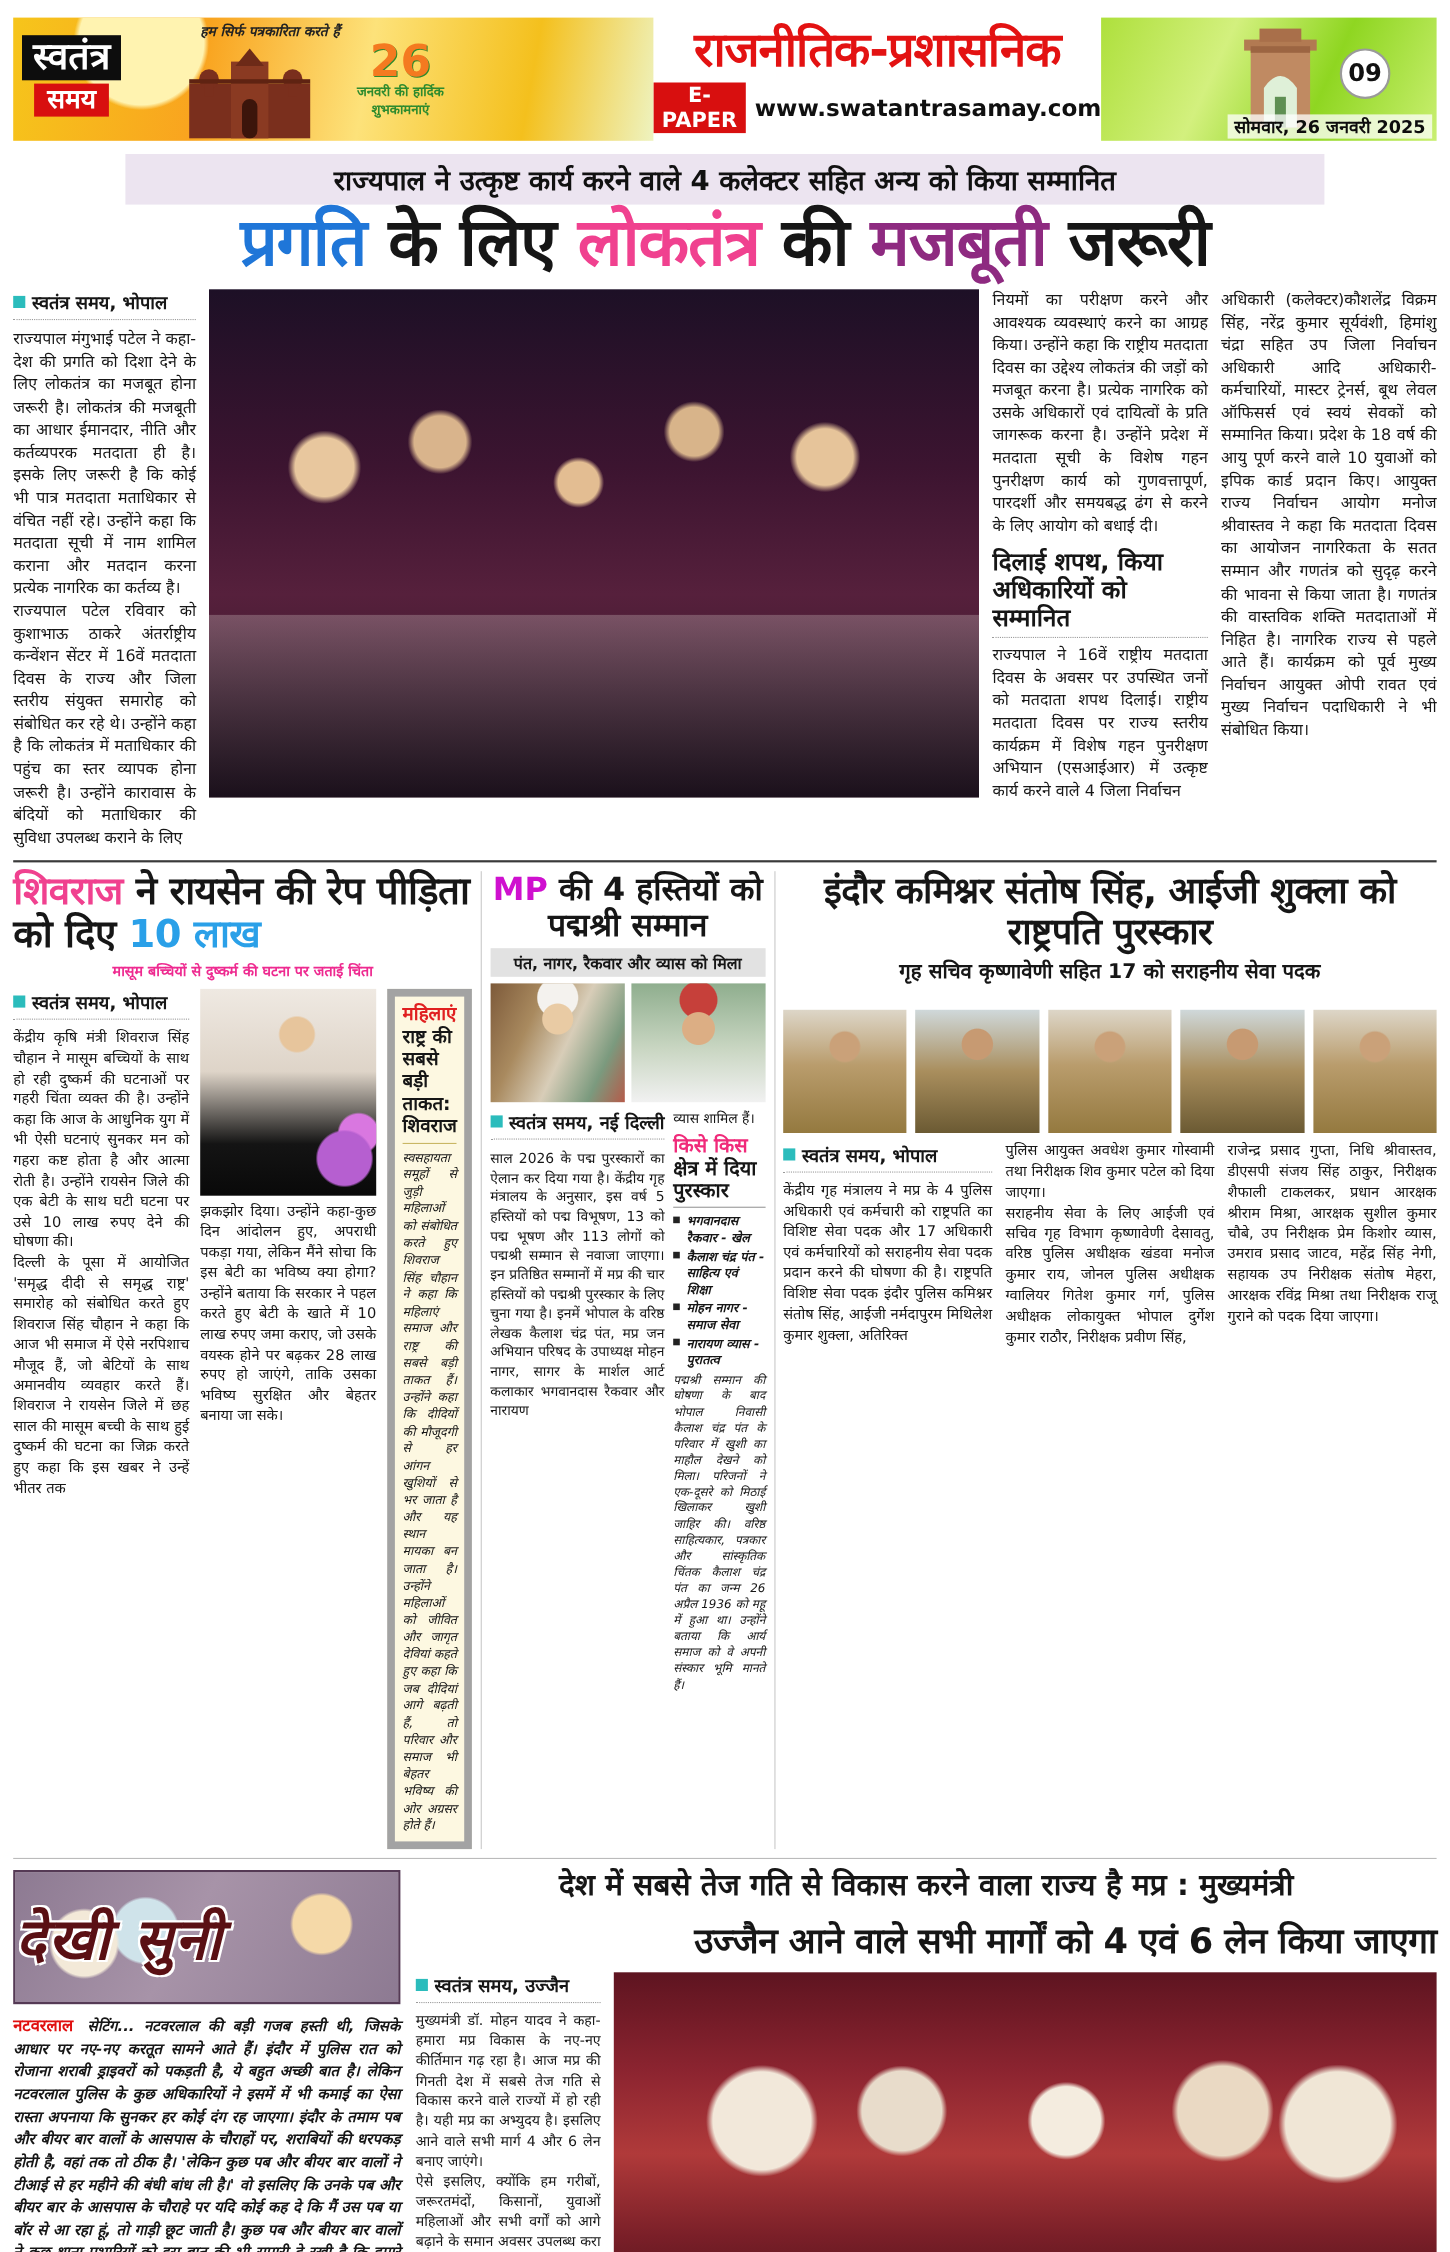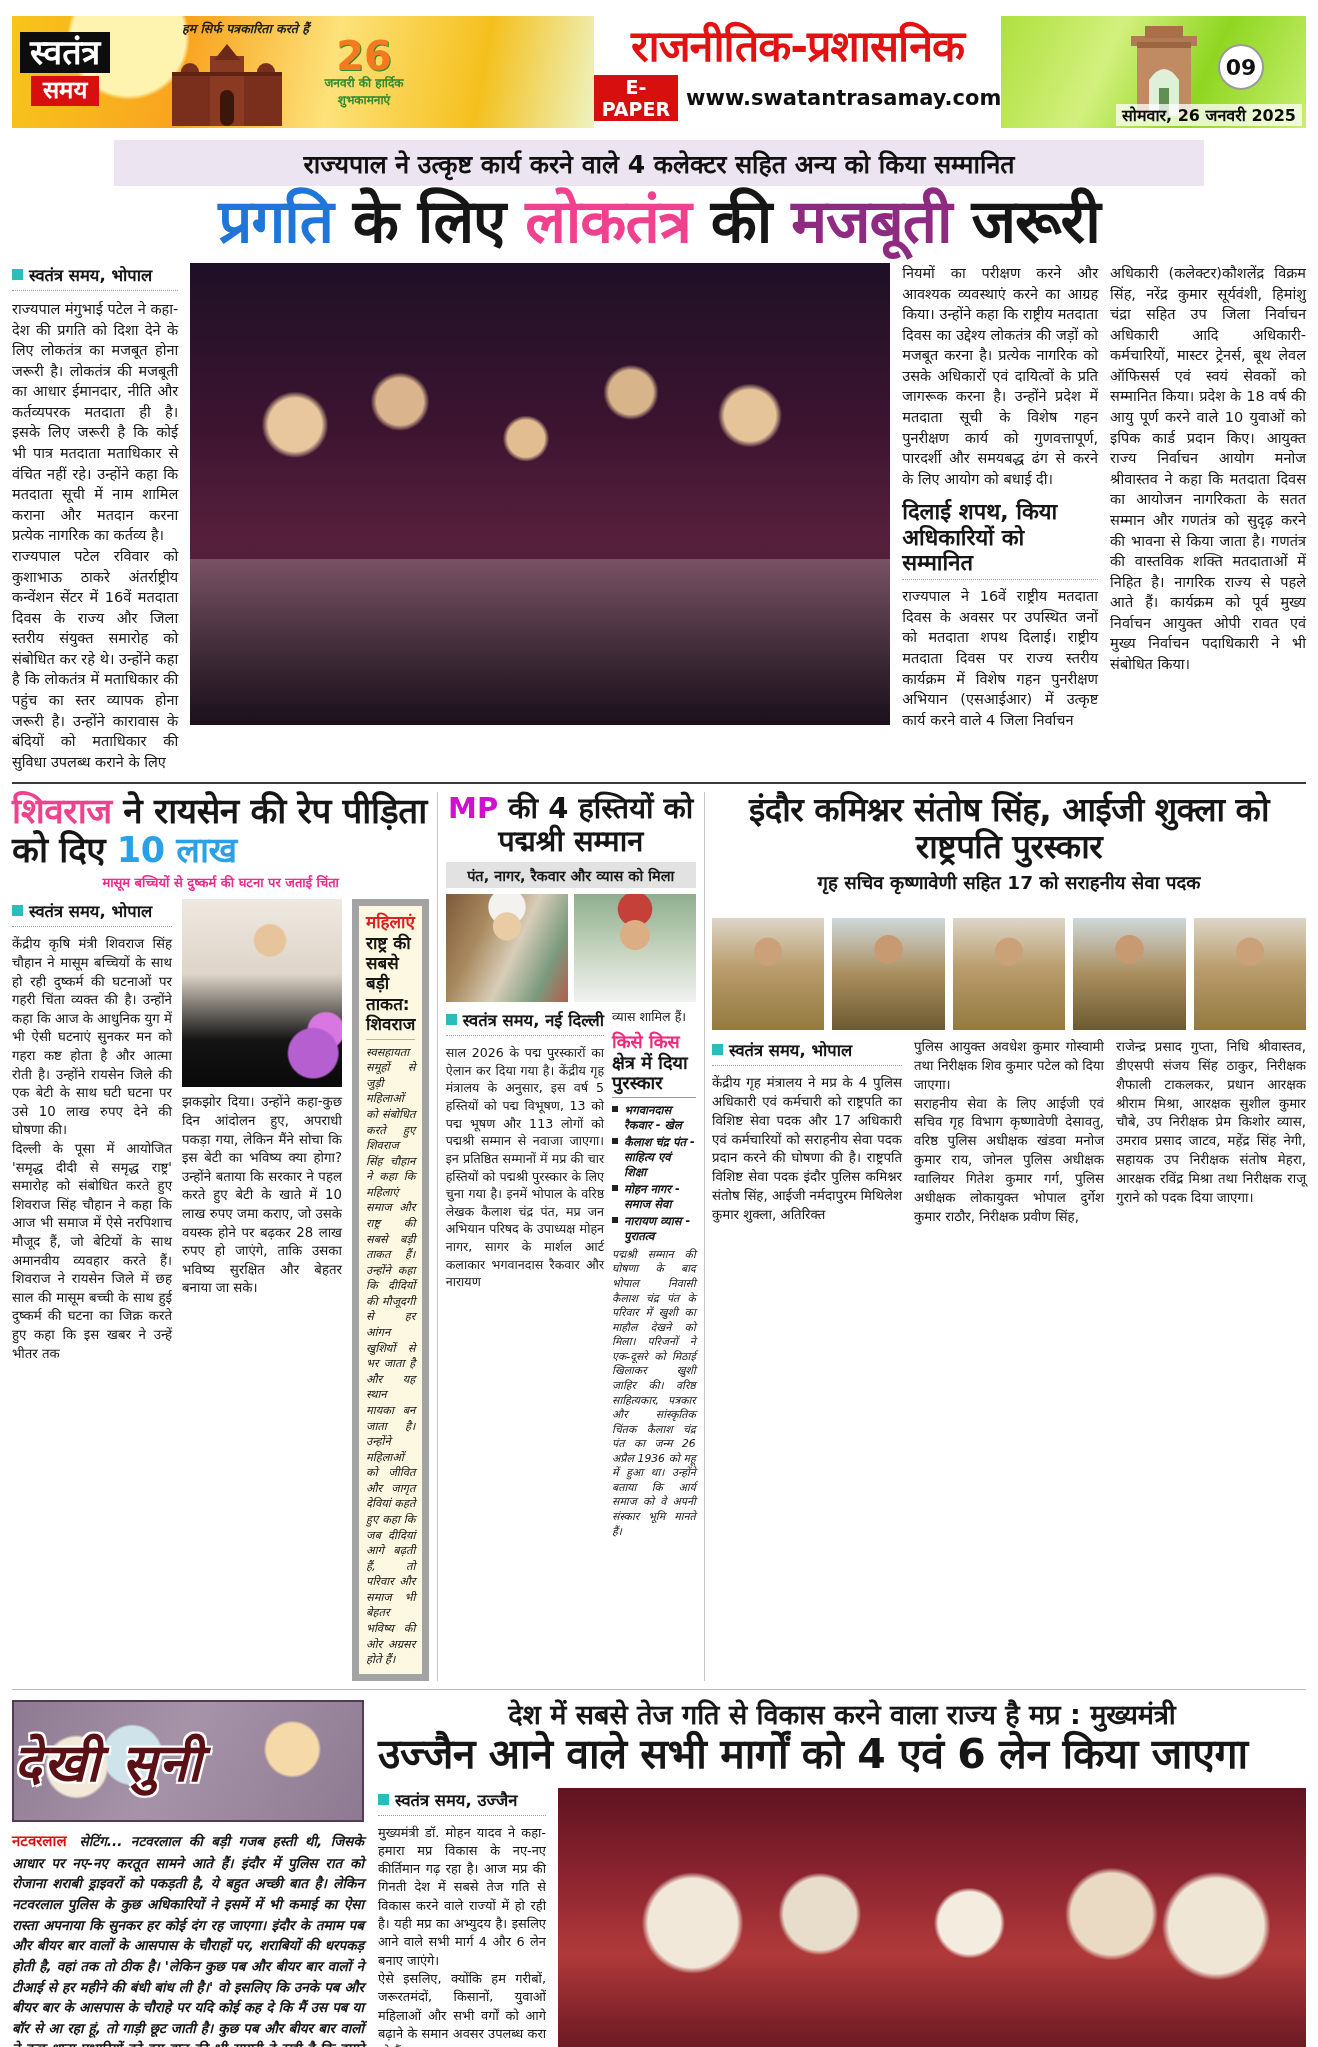--- a/index.html
+++ b/index.html
@@ -135,21 +135,21 @@
     radial-gradient(circle at 34% 45%,#cfe3ea 0 12%,transparent 13%),
     radial-gradient(circle at 80% 40%,#f5d9a8 0 9%,transparent 10%),
     linear-gradient(120deg,#8d7a92 0%,#a793a8 45%,#8d7a92 100%);
     border:2px solid #553a55;position:relative;display:flex;align-items:center;}
   .dekhi-title{font-size:52px;font-weight:900;font-style:italic;color:#5a1014;text-shadow:2px 2px 0 #fff,-2px -2px 0 #fff,2px -2px 0 #fff,-2px 2px 0 #fff;letter-spacing:2px}
   .dekhi-text{margin-top:8px;font-size:13.6px;font-weight:700;font-style:italic;line-height:1.52;text-align:justify;white-space:pre-line}
   .dekhi-label{color:#e01010;font-weight:700;font-style:normal;font-size:15px;margin-right:13px}
 
   .ujn{flex:1}
   .ujn-banner{font-size:27px;font-weight:900;text-align:center;line-height:1.1}
-  .ujn h2{font-size:41px;font-weight:900;text-align:left;line-height:1.1;margin-top:3px;letter-spacing:-.5px}
+  .ujn h2{font-size:32px;font-weight:900;text-align:right;line-height:1.1;margin-top:18px;letter-spacing:-.5px}
   .ujn-body{display:flex;gap:12px;margin-top:10px}
   .ujn-c1{width:168px;font-size:12.9px}
   .ujn-right{flex:1;display:flex;flex-direction:column}
   .ujn-photo{width:100%;height:300px}
 </style>
 </head>
 <body>
 
 <div class="page">
 

